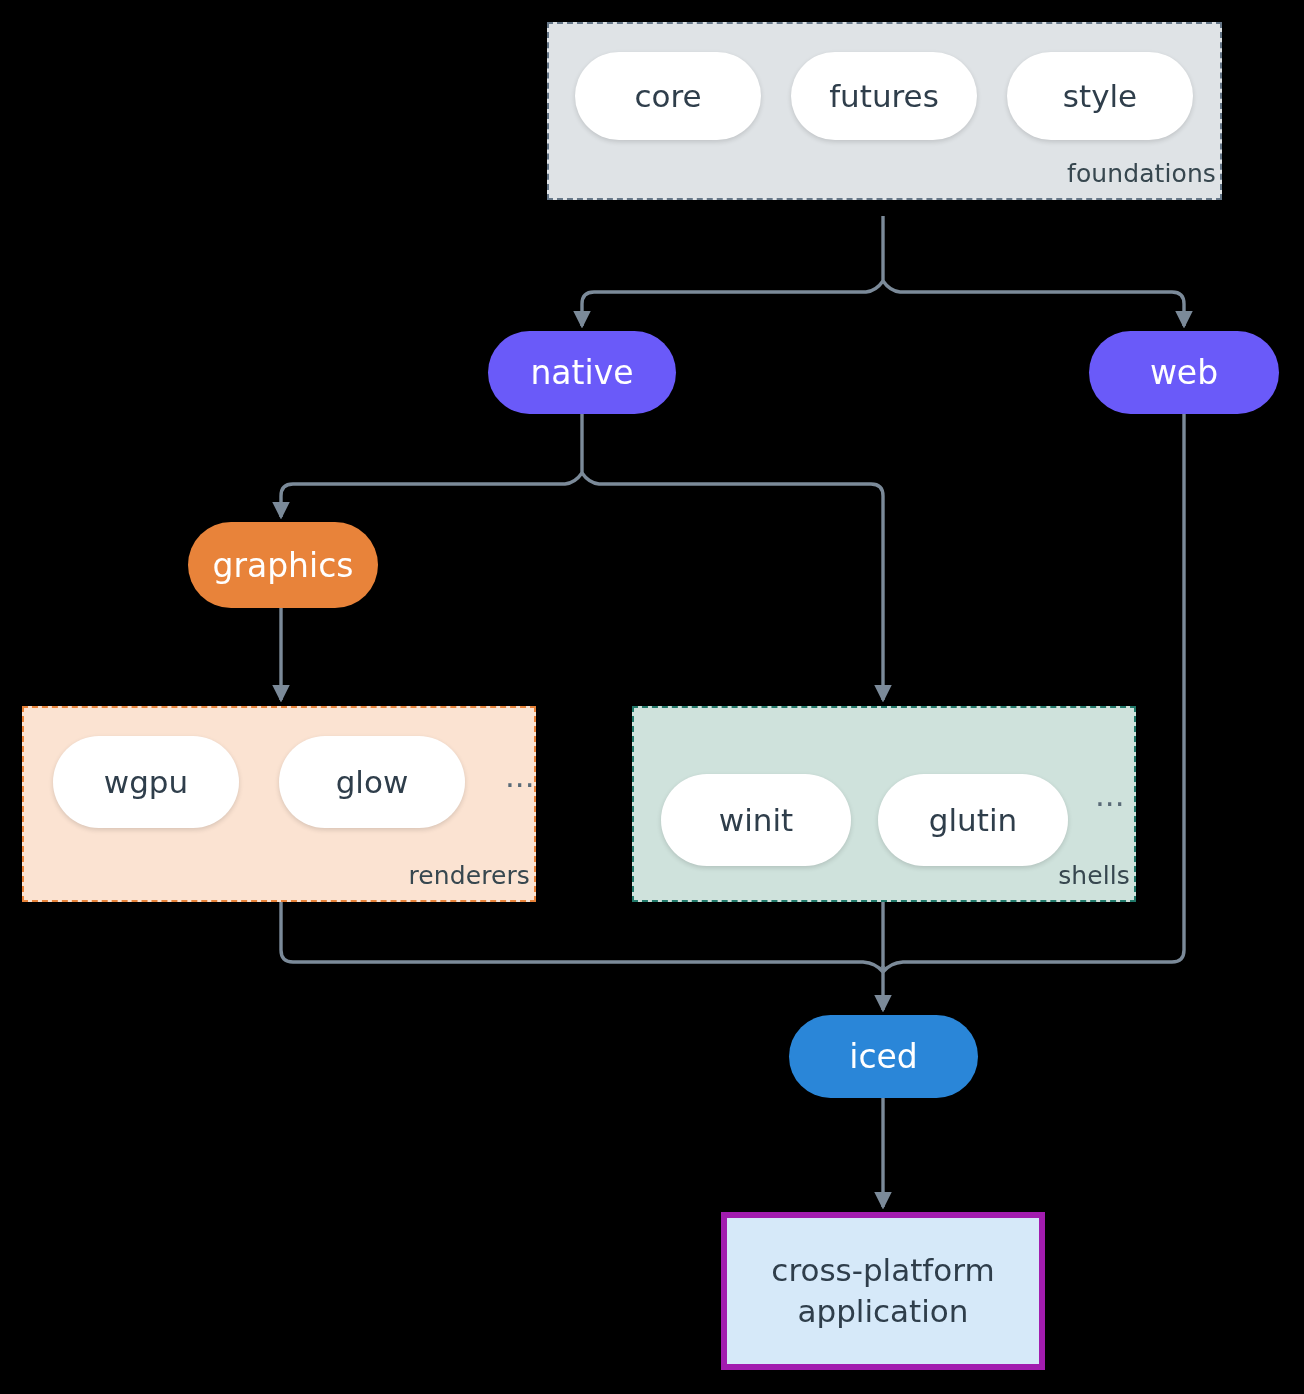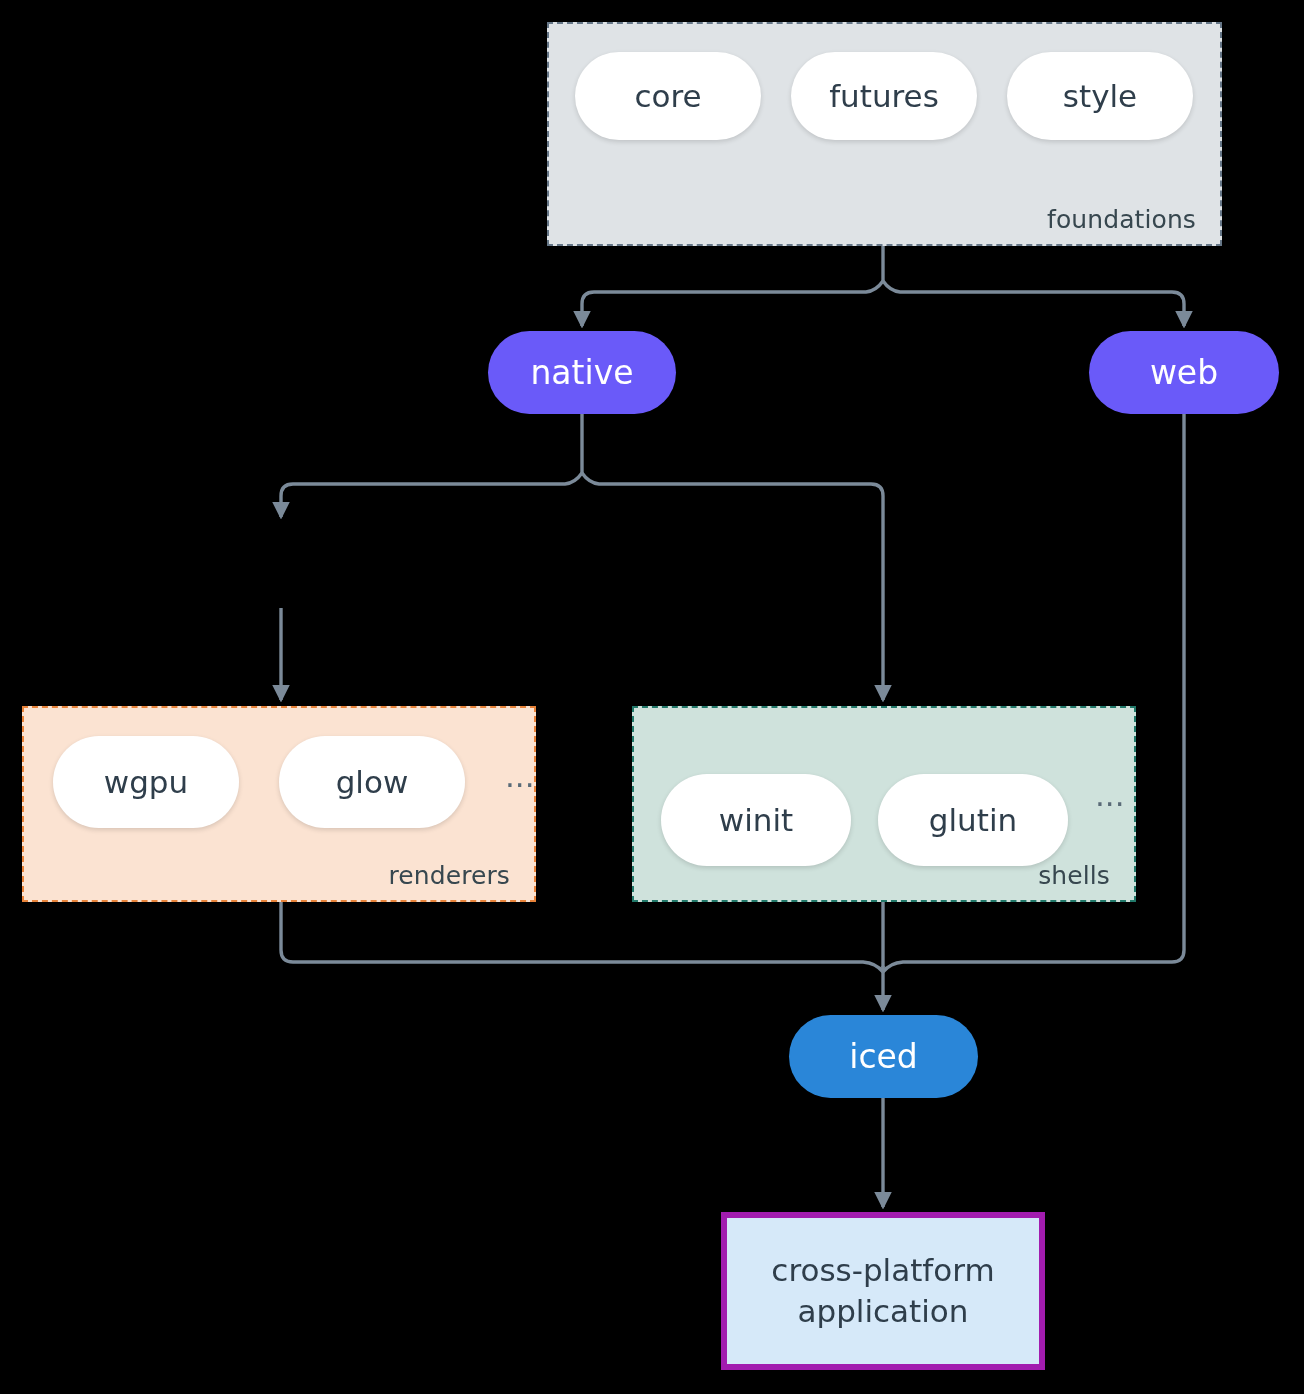--- a/index.html
+++ b/index.html
@@ -24,21 +24,21 @@
     pointer-events: none;
   }
 
   
   .cluster {
     position: absolute;
     box-sizing: border-box;
   }
   .cluster-label {
     position: absolute;
-    right: 24px;
+    right: 4px;
     bottom: 10px;
     font-size: 25px;
     color: #37474f;
     letter-spacing: 0.1px;
     white-space: nowrap;
   }
   .pill-row {
     position: absolute;
     left: 0;
     top: 0;
@@ -87,21 +87,21 @@
     align-items: center;
     justify-content: center;
     text-align: center;
     box-sizing: border-box;
     font-size: 31px;
     line-height: 1.32;
     color: #2f3e4b;
   }
 
   
-  #cluster-foundations { left: 547px; top: 22px;  width: 675px; height: 224px; }
+  #cluster-foundations { left: 547px; top: 22px;  width: 675px; height: 178px; }
   #cluster-renderers   { left: 22px;  top: 706px; width: 514px; height: 196px; }
   #cluster-shells      { left: 632px; top: 706px; width: 504px; height: 196px; }
 
   #foundations-pills { left: 26px; top: 28px; gap: 30px; }
   #renderers-pills   { left: 29px; top: 28px; gap: 40px; }
   #shells-pills      { left: 27px; top: 28px; gap: 27px; }
 
   #foundations-pills .pill { width: 186px; height: 88px; }
   #renderers-pills   .pill { width: 186px; height: 92px; }
   #shells-pills      .pill { width: 190px; height: 92px; margin-top: 38px; }
@@ -175,20 +175,21 @@
       <div class="pill">glutin</div>
       <div class="ellipsis">...</div>
     </div>
     <div class="cluster-label">shells</div>
   </div>
 
   <div class="node" id="node-native" style="background:#6a5af9;">native</div>
 
   <div class="node" id="node-web" style="background:#6a5af9;">web</div>
 
+  <div class="node" id="node-graphics" style="background:#e8833a;">graphics</div>
 
   <div class="node" id="node-iced" style="background:#2a86d8;">iced</div>
 
   <div class="rect-node" id="node-app" style="background:#d6e9f9; border:6px solid #a21caf;">
     <div>
       <div>cross-platform</div>
       <div>application</div>
     </div>
   </div>
 

